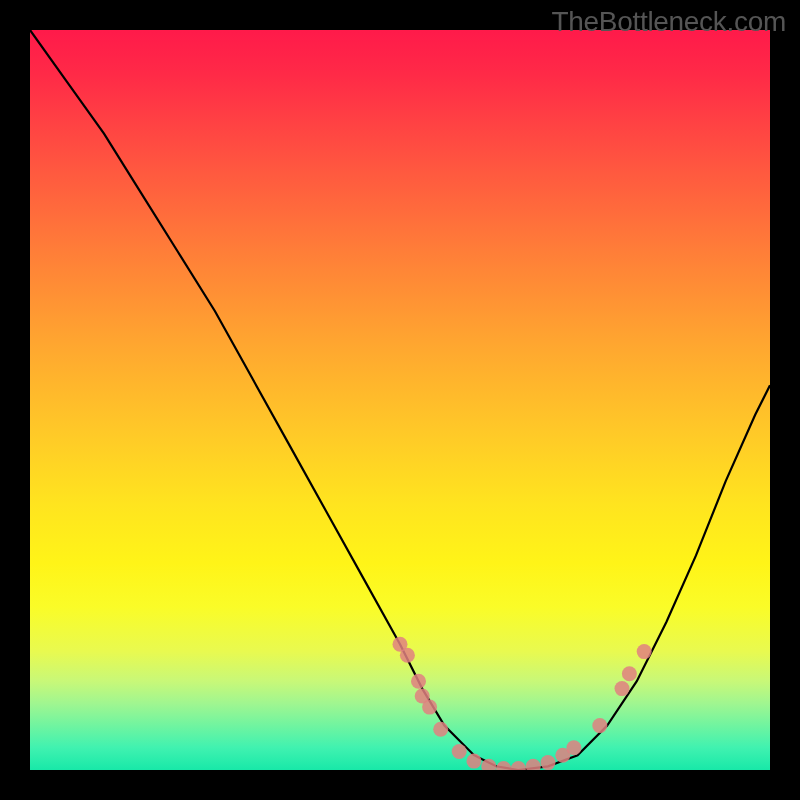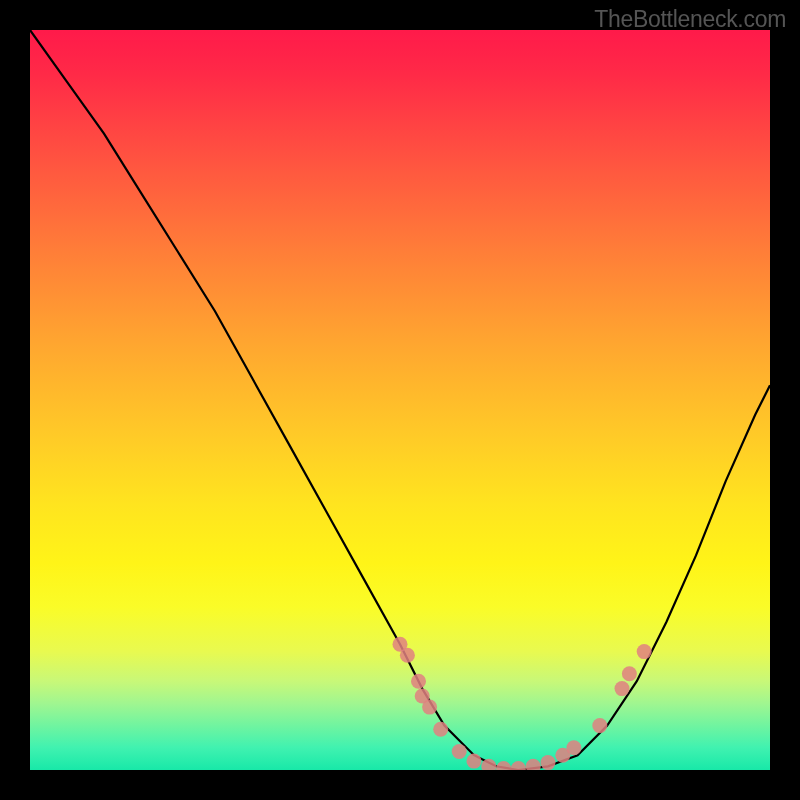--- a/index.html
+++ b/index.html
@@ -9,21 +9,21 @@
     background: #000;
     position: relative;
     font-family: Arial, sans-serif;
     overflow: hidden;
   }
   .watermark {
     position: absolute;
     top: 6px;
     right: 14px;
     color: #555;
-    font-size: 23px;
+    font-size: 28px;
     font-weight: 500;
     z-index: 10;
     letter-spacing: -0.3px;
   }
   .plot-area {
     position: absolute;
     left: 30px;
     top: 30px;
     width: 740px;
     height: 740px;

